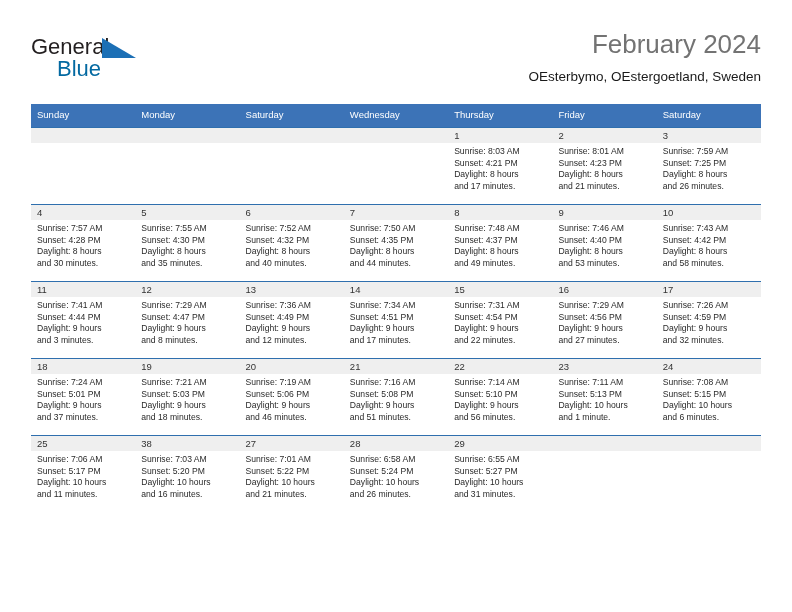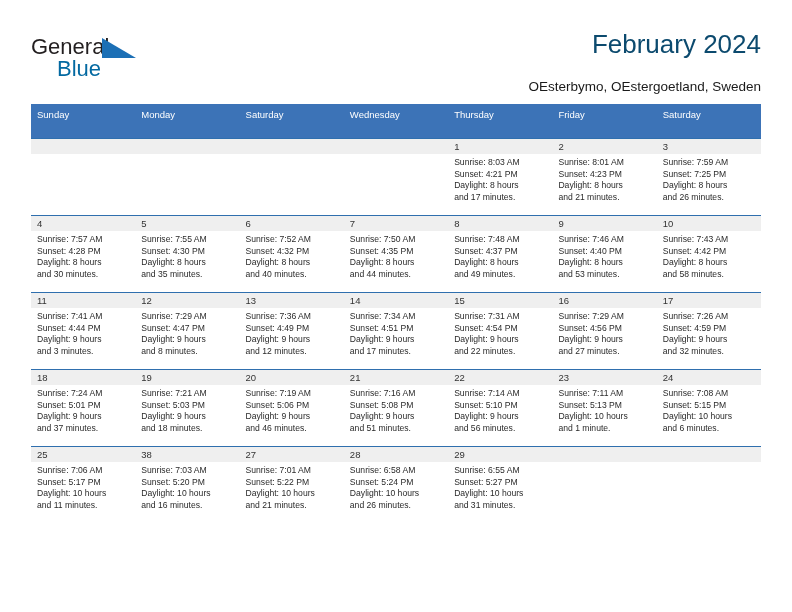--- a/index.html
+++ b/index.html
@@ -64,27 +64,27 @@
   .logo-tri svg { display: block; }
 
   .title-block {
     position: absolute;
     right: 0;
     top: 0;
     text-align: right;
   }
   .cal-title {
     font-size: 26px;
-    color: #0c4a6e;
+    color: #737373;
     line-height: 32px;
     white-space: nowrap;
     font-family: "Liberation Sans", sans-serif;
   }
   .cal-subtitle {
-    margin-top: 18px;
+    margin-top: 8px;
     font-size: 13.5px;
     color: #1a1a1a;
     line-height: 18px;
     white-space: nowrap;
     font-family: "Liberation Sans", sans-serif;
   }
 
   
   .calendar {
     position: absolute;
@@ -93,21 +93,21 @@
     width: 730px;
     border-collapse: collapse;
     table-layout: fixed;
   }
   .calendar th {
     background: #3c73b7;
     color: #ffffff;
     font-size: 9.5px;
     font-weight: normal;
     text-align: left;
-    padding: 5px 0 18px 6px;
+    padding: 5px 0 7px 6px;
     height: 11px;
     font-family: "Liberation Sans", sans-serif;
   }
   .calendar td {
     width: 104.28px;
     height: 76px;
     vertical-align: top;
     padding: 0;
     border-top: 1.5px solid #2f6fae;
     background: #ffffff;

